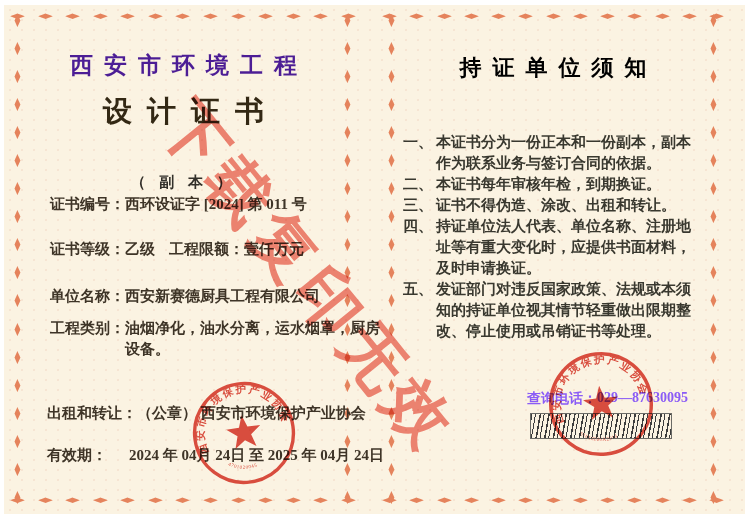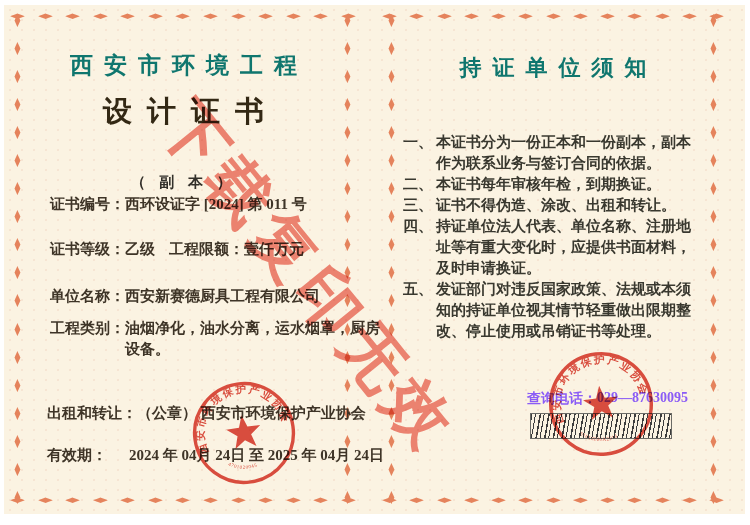--- a/index.html
+++ b/index.html
@@ -11,33 +11,33 @@
          background-size:12px 10px;}
   
   .lace{position:absolute;display:flex;color:#e5835c;pointer-events:none;}
   .lace.h{flex-direction:row;justify-content:space-between;align-items:center;height:10px;}
   .lace.v{flex-direction:column;justify-content:space-between;align-items:center;width:12px;}
   .lace i{font-style:normal;font-size:9px;line-height:1;display:block;}
   .lace.h i{transform:scale(2.1,0.8);}
   .lace.v i{transform:scale(0.85,1.9);}
   
   .lp-title1{position:absolute;left:15px;top:50px;width:337px;text-align:center;
-             font-size:23px;font-weight:bold;letter-spacing:11px;text-indent:11px;color:#0f766e;}
+             font-size:23px;font-weight:bold;letter-spacing:11px;text-indent:11px;color:#4c1d95;}
   .lp-title2{position:absolute;left:15px;top:92px;width:337px;text-align:center;
              font-size:29px;font-weight:bold;letter-spacing:15px;text-indent:15px;color:#332814;}
   .lp-sub{position:absolute;left:15px;top:141px;width:337px;text-align:center;
           font-size:15px;font-weight:bold;letter-spacing:5px;color:#33302a;margin-top:32px;}
   .frow{position:absolute;display:flex;font-size:15px;font-weight:bold;color:#3e3427;line-height:21px;}
   .frow .lab{white-space:nowrap;}
   .frow .val{white-space:nowrap;}
   .frow .val.wrap{white-space:normal;width:256px;}
   .gap{width:14px;}
   
   .rp-title{position:absolute;left:388px;top:53px;width:330px;text-align:center;
-            font-size:22px;font-weight:bold;letter-spacing:11px;text-indent:11px;color:#0f766e;}
+            font-size:22px;font-weight:bold;letter-spacing:11px;text-indent:11px;color:#000000;}
   .notices{position:absolute;left:403px;top:132px;width:302px;font-size:15px;
            color:#39382f;font-weight:bold;}
   .notice{position:relative;padding-left:33px;line-height:21px;margin:0;}
   .notice .num{position:absolute;left:0;top:0;}
   .phone{position:absolute;left:527px;top:390px;font-size:14px;font-weight:bold;color:#8b5cf6;
          display:flex;white-space:nowrap;}
   .barcode{position:absolute;left:530px;top:413px;width:140px;height:24px;
            border:1px solid #6b6b66;background:
            repeating-linear-gradient(100deg,#3c3c3c 0 1.5px,rgba(0,0,0,0) 1.5px 4px,
              #3c3c3c 4px 5px,rgba(0,0,0,0) 5px 8.5px);}

